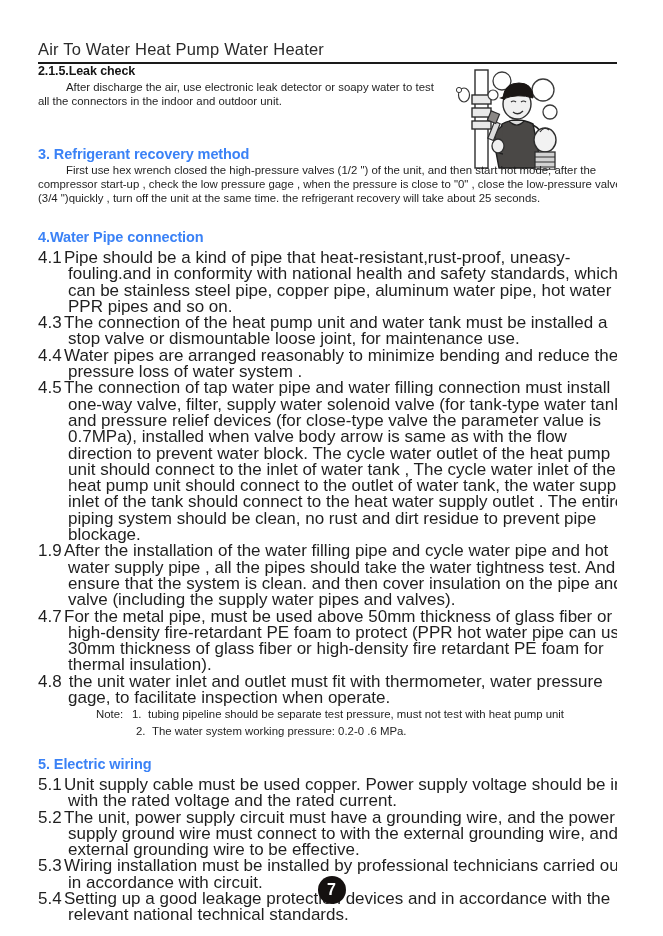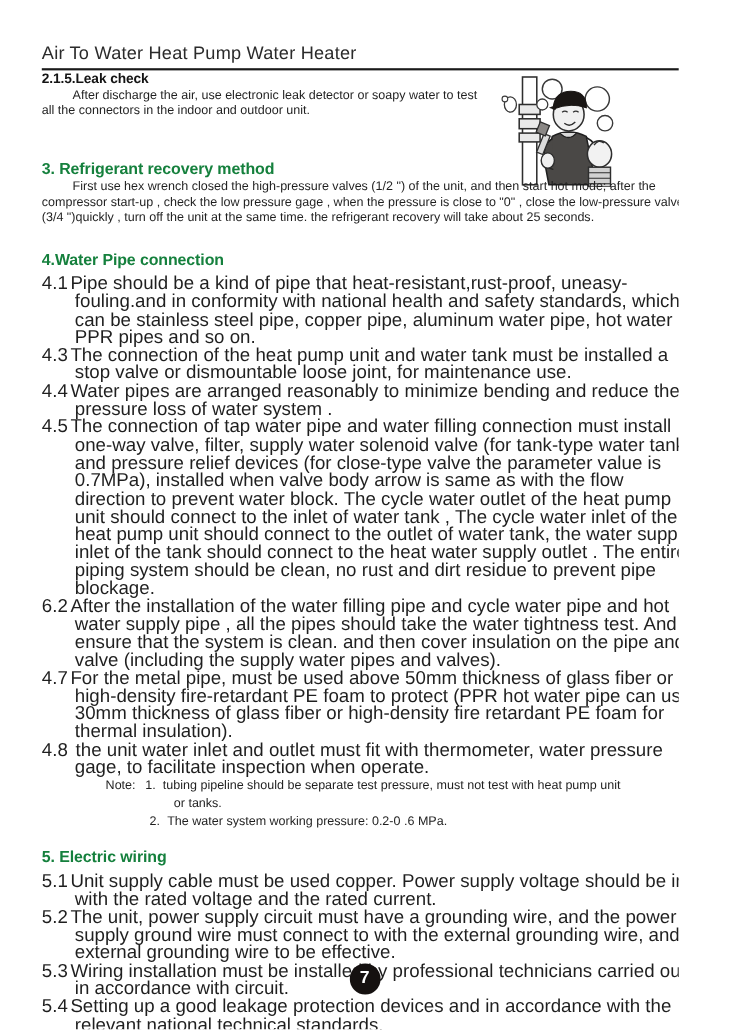--- a/index.html
+++ b/index.html
@@ -53,21 +53,21 @@
     font-weight: bold;
     margin: 0 0 2px 0;
     letter-spacing: -0.1px;
     color: #141414;
   }
   h2.section-heading {
     font-size: 14.5px;
     font-weight: bold;
     margin: 0 0 1px 0;
     letter-spacing: -0.1px;
-    color: #15803d;
+    color: #3b82f6;
   }
 
   p.para {
     font-size: 11.4px;
     line-height: 14px;
     margin: 0;
     color: #1f1f1f;
     text-indent: 28px;
   }
 
@@ -202,27 +202,26 @@
 
     <div class="gap-l"></div>
 
     <h2 class="section-heading">4.Water Pipe connection</h2>
     <div class="gap-xs"></div>
 
     <div class="item"><span class="num">4.1</span><span>Pipe should be a kind of pipe that  heat-resistant,rust-proof, uneasy-fouling.and in conformity with national health and safety standards, which can be stainless steel pipe, copper pipe, aluminum water pipe, hot water PPR pipes and so on.</span></div>
     <div class="item"><span class="num">4.3</span><span>The connection of the heat pump unit and water tank must be installed a stop valve or dismountable loose joint, for maintenance use.</span></div>
     <div class="item"><span class="num">4.4</span><span>Water pipes are arranged reasonably to minimize bending and reduce the pressure  loss of water system .</span></div>
     <div class="item"><span class="num">4.5</span><span>The connection of tap water pipe and water filling connection must install one-way valve, filter, supply water solenoid valve (for tank-type water tank) and pressure relief devices (for close-type valve the parameter value is 0.7MPa), installed when valve body arrow is same as with the flow direction to prevent  water block. The cycle water outlet of the heat pump unit should connect to the inlet of water tank , The cycle water inlet of the heat pump unit should connect to the outlet of water tank, the water supply inlet of the tank should connect to the heat water supply outlet . The entire piping system should be clean, no rust and dirt residue to prevent pipe blockage.</span></div>
-    <div class="item"><span class="num">6.2</span><span>After the installation of the water filling pipe and  cycle water pipe and hot water supply pipe , all the pipes should take the water tightness test. And ensure that the system is clean.  and then cover insulation  on the pipe and valve (including the supply water pipes and valves).</span></div>
+    <div class="item"><span class="num">1.9</span><span>After the installation of the water filling pipe and  cycle water pipe and hot water supply pipe , all the pipes should take the water tightness test. And ensure that the system is clean.  and then cover insulation  on the pipe and valve (including the supply water pipes and valves).</span></div>
     <div class="item"><span class="num">4.7</span><span>For the metal pipe, must be used above 50mm thickness of glass fiber or high-density fire-retardant PE foam to protect (PPR hot water pipe can use 30mm thickness of glass fiber or high-density fire retardant PE foam for thermal insulation).</span></div>
     <div class="item"><span class="num">4.8</span><span> the unit water inlet and outlet must fit with thermometer, water pressure gage, to facilitate inspection when operate.</span></div>
 
     <div class="note-block">
       <div class="note-line"><span class="lbl">Note:</span><span class="lbl" style="width:16px">1.</span><span>tubing pipeline should be separate test pressure, must not test with heat pump unit</span></div>
-      <div class="note-cont">or  tanks.</div>
       <div class="note-sub" style="padding-left:58px;"><span class="lbl">2.</span><span>The water system working pressure: 0.2-0 .6 MPa.</span></div>
     </div>
 
     <div class="gap-m"></div>
 
     <h2 class="section-heading">5. Electric wiring</h2>
     <div class="gap-xs"></div>
 
     <div class="item" style="width:600px"><span class="num">5.1</span><span>Unit supply cable must be used copper. Power supply voltage should be  in line with the rated voltage and the rated current.</span></div>
     <div class="item" style="width:600px"><span class="num">5.2</span><span>The unit, power supply circuit must have a grounding wire, and the power supply ground wire must connect to with the external grounding wire, and an external grounding wire to be effective.</span></div>

